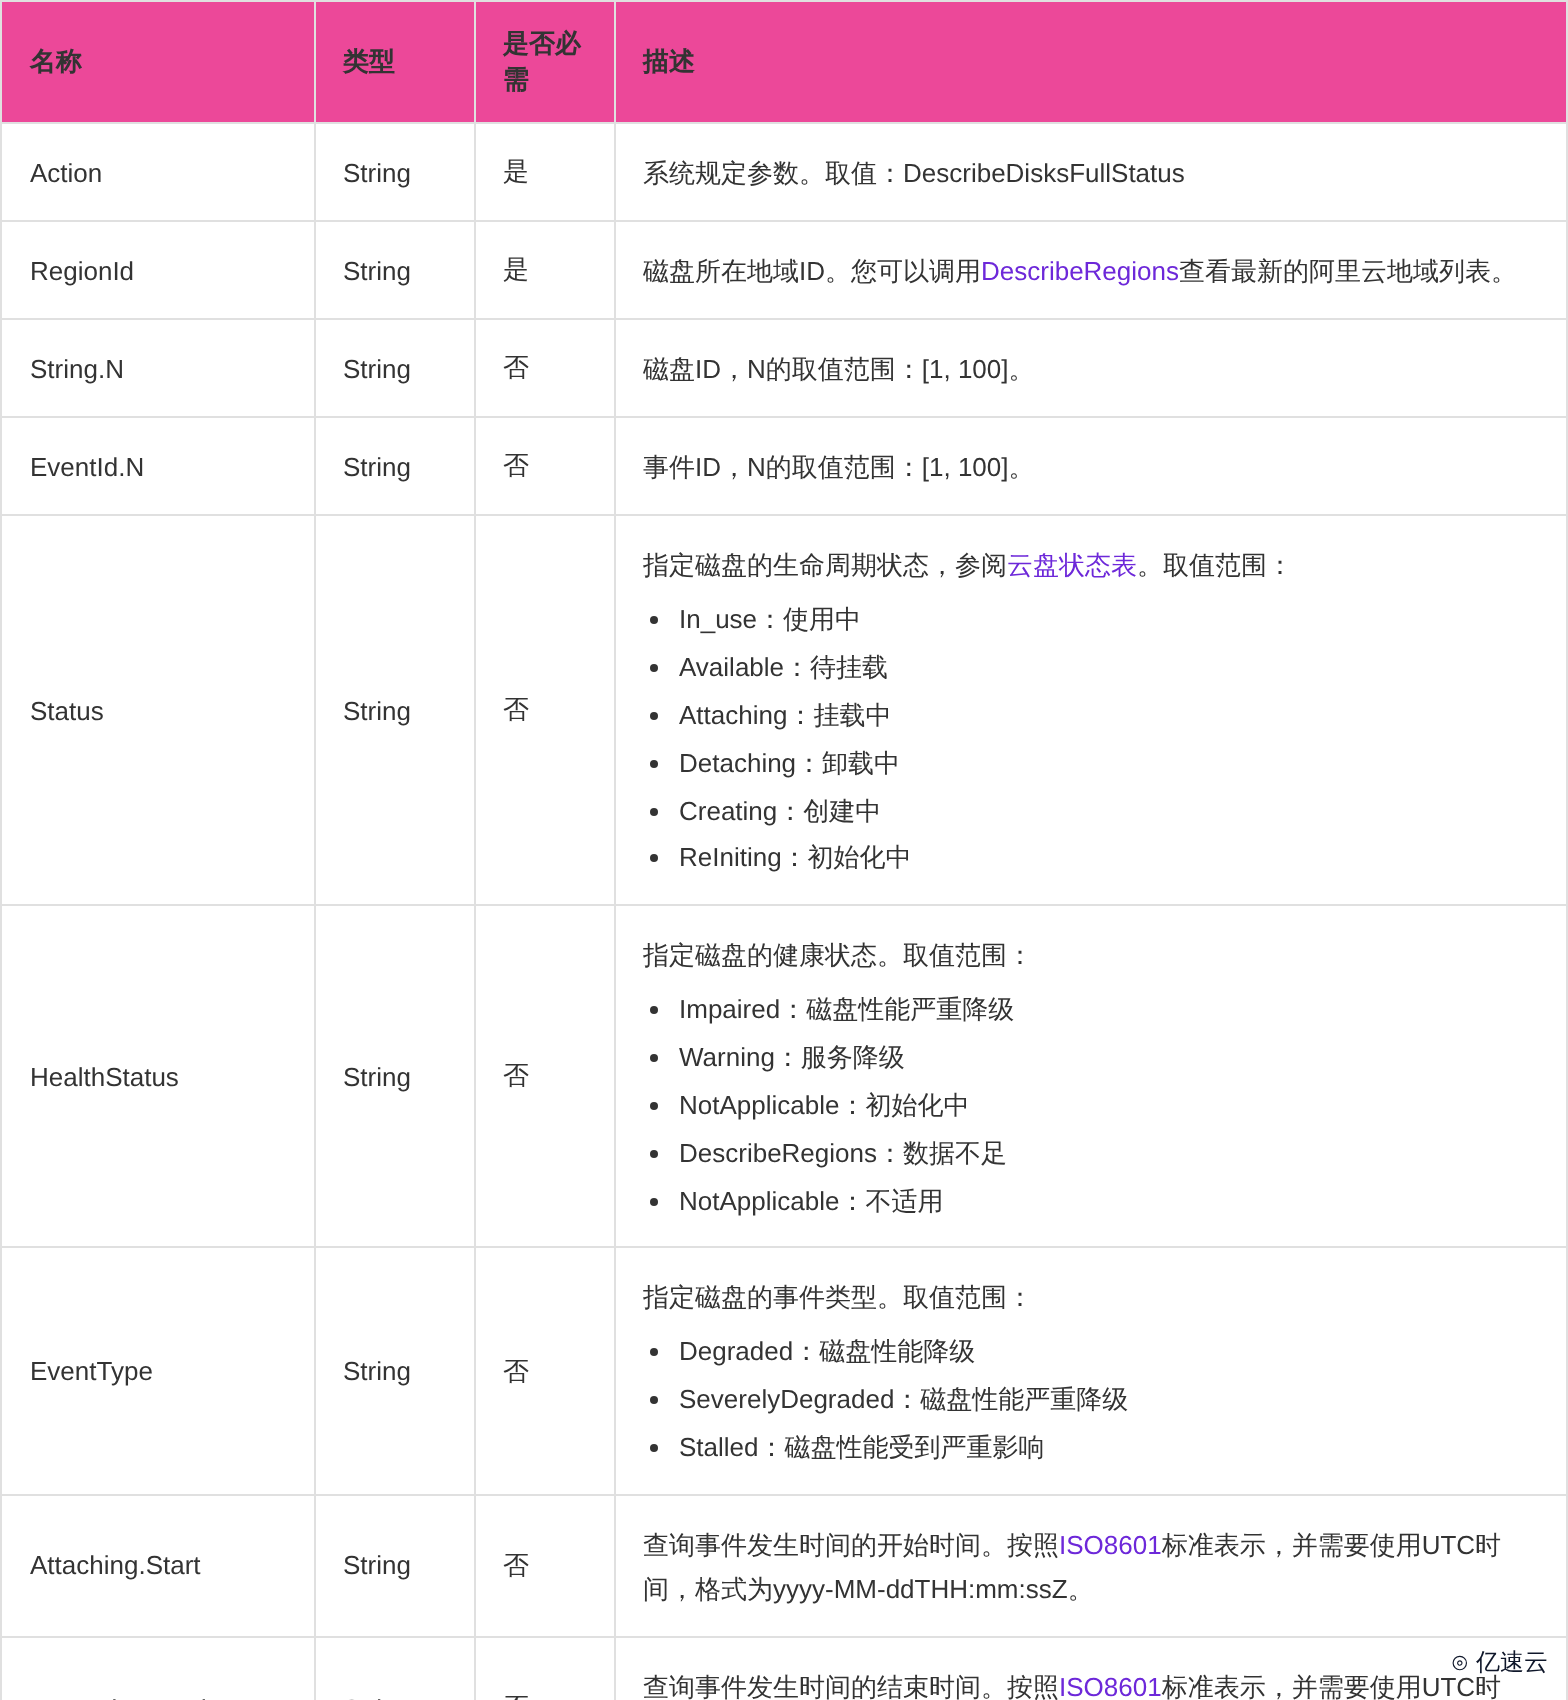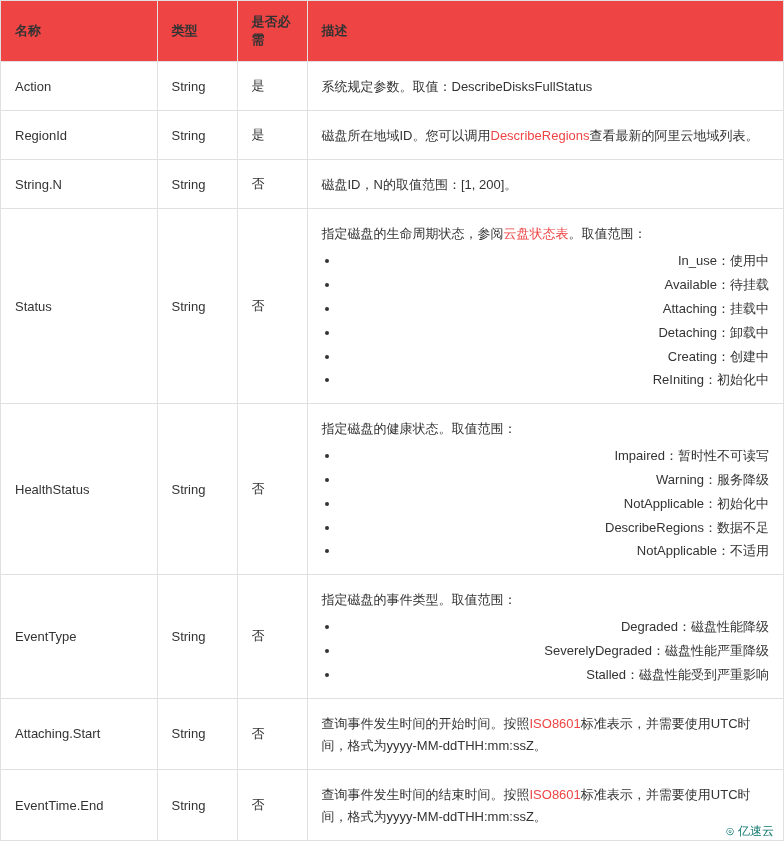--- a/index.html
+++ b/index.html
@@ -11,21 +11,21 @@
     }
     .table-container {
       width: 784px;
       border: 1px solid #e0e0e0;
     }
     table {
       width: 100%;
       border-collapse: collapse;
     }
     thead tr {
-      background: #ef4444;
+      background: #ec4899;
     }
     thead th {
       padding: 12px 14px;
       text-align: left;
       font-weight: bold;
       border-bottom: 1px solid #e0e0e0;
       border-right: 1px solid #e0e0e0;
       color: #333;
     }
     thead th:last-child {
@@ -51,35 +51,34 @@
       vertical-align: top;
       padding-top: 14px;
     }
     .desc-cell ul {
       margin-top: 6px;
       padding-left: 18px;
     }
     .desc-cell ul li {
       margin-top: 3px;
       line-height: 1.6;
-      text-align: right;
     }
     .link {
-      color: #ef4444;
+      color: #6d28d9;
       text-decoration: none;
     }
     .col-name { width: 156px; }
     .col-type { width: 80px; margin-top: 44px; }
     .col-required { width: 70px; margin-top: 45px; }
     .col-desc { width: auto; }
     .watermark {
       position: fixed;
       bottom: 10px;
       right: 10px;
-      color: #0f766e;
+      color: #0f172a;
       font-size: 12px;
     }
     .desc-line {
       line-height: 1.7;
     }
   </style>
 </head>
 <body>
 
 <div class="table-container">
@@ -107,21 +106,29 @@
           <td>是</td>
           <td class="desc-cell">
             <p class="desc-line">磁盘所在地域ID。您可以调用<a href="#" class="link">DescribeRegions</a>查看最新的阿里云地域列表。</p>
           </td>
         </tr>
         <tr>
           <td>String.N</td>
           <td>String</td>
           <td>否</td>
           <td class="desc-cell">
-            <p class="desc-line">磁盘ID，N的取值范围：[1, 200]。</p>
+            <p class="desc-line">磁盘ID，N的取值范围：[1, 100]。</p>
+          </td>
+        </tr>
+        <tr>
+          <td>EventId.N</td>
+          <td>String</td>
+          <td>否</td>
+          <td class="desc-cell">
+            <p class="desc-line">事件ID，N的取值范围：[1, 100]。</p>
           </td>
         </tr>
         <tr>
           <td>Status</td>
           <td>String</td>
           <td>否</td>
           <td class="desc-cell">
             <p class="desc-line">指定磁盘的生命周期状态，参阅<a href="#" class="link">云盘状态表</a>。取值范围：</p>
             <ul>
               <li>In_use：使用中</li>
@@ -133,21 +140,21 @@
             </ul>
           </td>
         </tr>
         <tr>
           <td>HealthStatus</td>
           <td>String</td>
           <td>否</td>
           <td class="desc-cell">
             <p class="desc-line">指定磁盘的健康状态。取值范围：</p>
             <ul>
-              <li>Impaired：暂时性不可读写</li>
+              <li>Impaired：磁盘性能严重降级</li>
               <li>Warning：服务降级</li>
               <li>NotApplicable：初始化中</li>
               <li>DescribeRegions：数据不足</li>
               <li>NotApplicable：不适用</li>
             </ul>
           </td>
         </tr>
         <tr>
           <td>EventType</td>
           <td>String</td>

